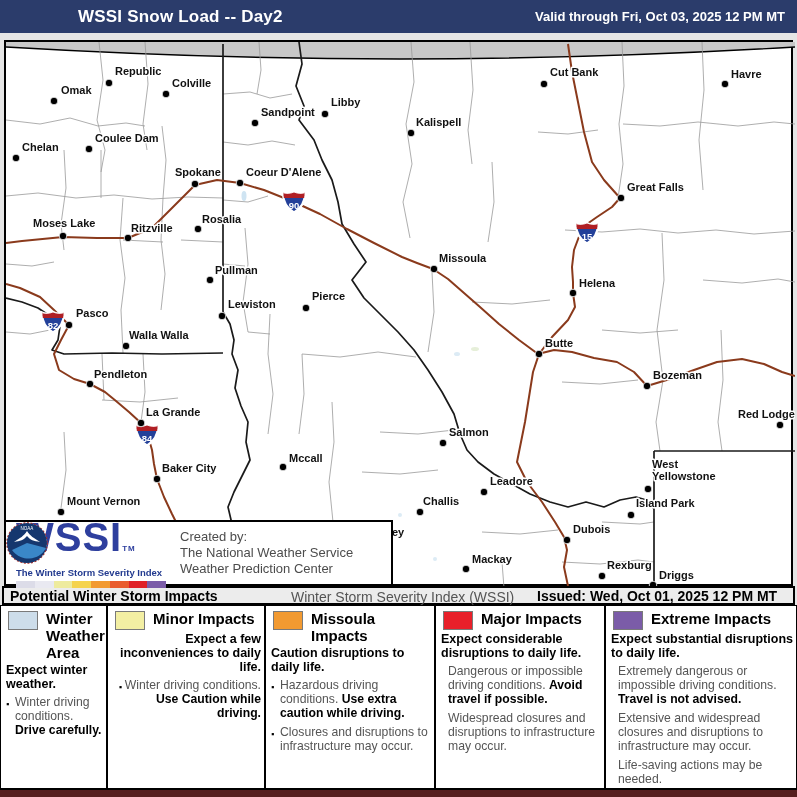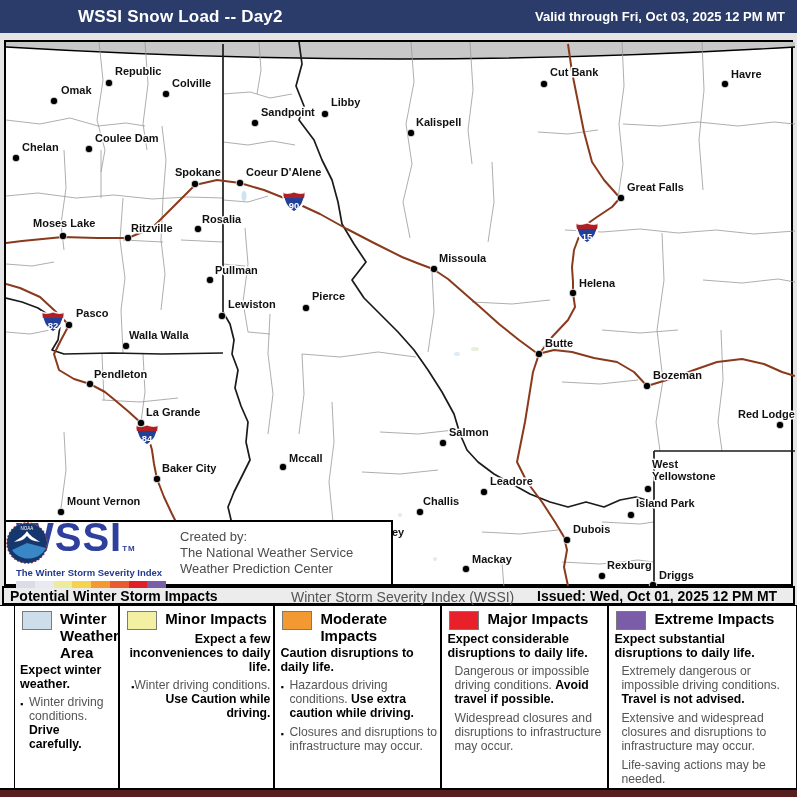--- a/index.html
+++ b/index.html
@@ -33,21 +33,21 @@
   
   .bar{position:absolute;left:2px;top:586px;width:793px;height:19px;background:#ececec;
        border:2px solid #000;box-sizing:border-box;}
   .bar .bl{position:absolute;left:6px;top:0px;font-size:14px;font-weight:bold;color:#000;}
   .bar .bc{position:absolute;left:287px;top:1px;font-size:14px;color:#555;}
   .bar .br{position:absolute;left:533px;top:0px;font-size:14px;font-weight:bold;color:#000;}
 
   
   .legend{position:absolute;left:0px;top:605px;width:797px;height:185px;background:#fff;
           border-top:1px solid #000;border-bottom:2px solid #000;box-sizing:border-box;
-          display:flex;padding-left:14px;}
+          display:flex;}
   .lcol{box-sizing:border-box;padding:4px 3px 2px 5px;border-left:2px solid #000;overflow:hidden;}
   .lcol:first-child{border-left:1px solid #000;}
   .lcol:last-child{border-right:1px solid #000;}
   .ltitle-row{display:flex;align-items:flex-start;margin-bottom:2px;}
   .swatch{width:30px;height:19px;border:1.5px solid #7a7a7a;box-sizing:border-box;flex:none;
           margin-right:8px;margin-left:2px;margin-top:1px;}
   .ltitle{font-size:15px;font-weight:bold;color:#000;line-height:17px;}
   .lsummary{font-size:12.5px;font-weight:bold;color:#000;line-height:14px;margin:1px 0 4px 0;}
   .lbullet{display:flex;font-size:12.2px;color:#555;line-height:14px;margin-bottom:5px;}
   .lbullet .mk{flex:none;width:9px;font-size:9px;color:#000;padding-top:2px;}
@@ -313,21 +313,21 @@
         </div>
         <div class="lsummary">Expect a few inconveniences to daily life.</div>
         <div class="lbullet">
           <span class="mk">▪</span>
           <span>Winter driving conditions. <b>Use Caution while driving.</b></span>
         </div>
       </div>
       <div class="lcol" style="width: 170px;">
         <div class="ltitle-row">
           <div class="swatch" style="background: rgb(242, 154, 49);"></div>
-          <div class="ltitle">Moderate Impacts</div>
+          <div class="ltitle">Missoula Impacts</div>
         </div>
         <div class="lsummary">Caution disruptions to daily life.</div>
         <div class="lbullet">
           <span class="mk">▪</span>
           <span>Hazardous driving conditions. <b>Use extra caution while driving.</b></span>
         </div>
         <div class="lbullet">
           <span class="mk">▪</span>
           <span>Closures and disruptions to infrastructure may occur.</span>
         </div>

